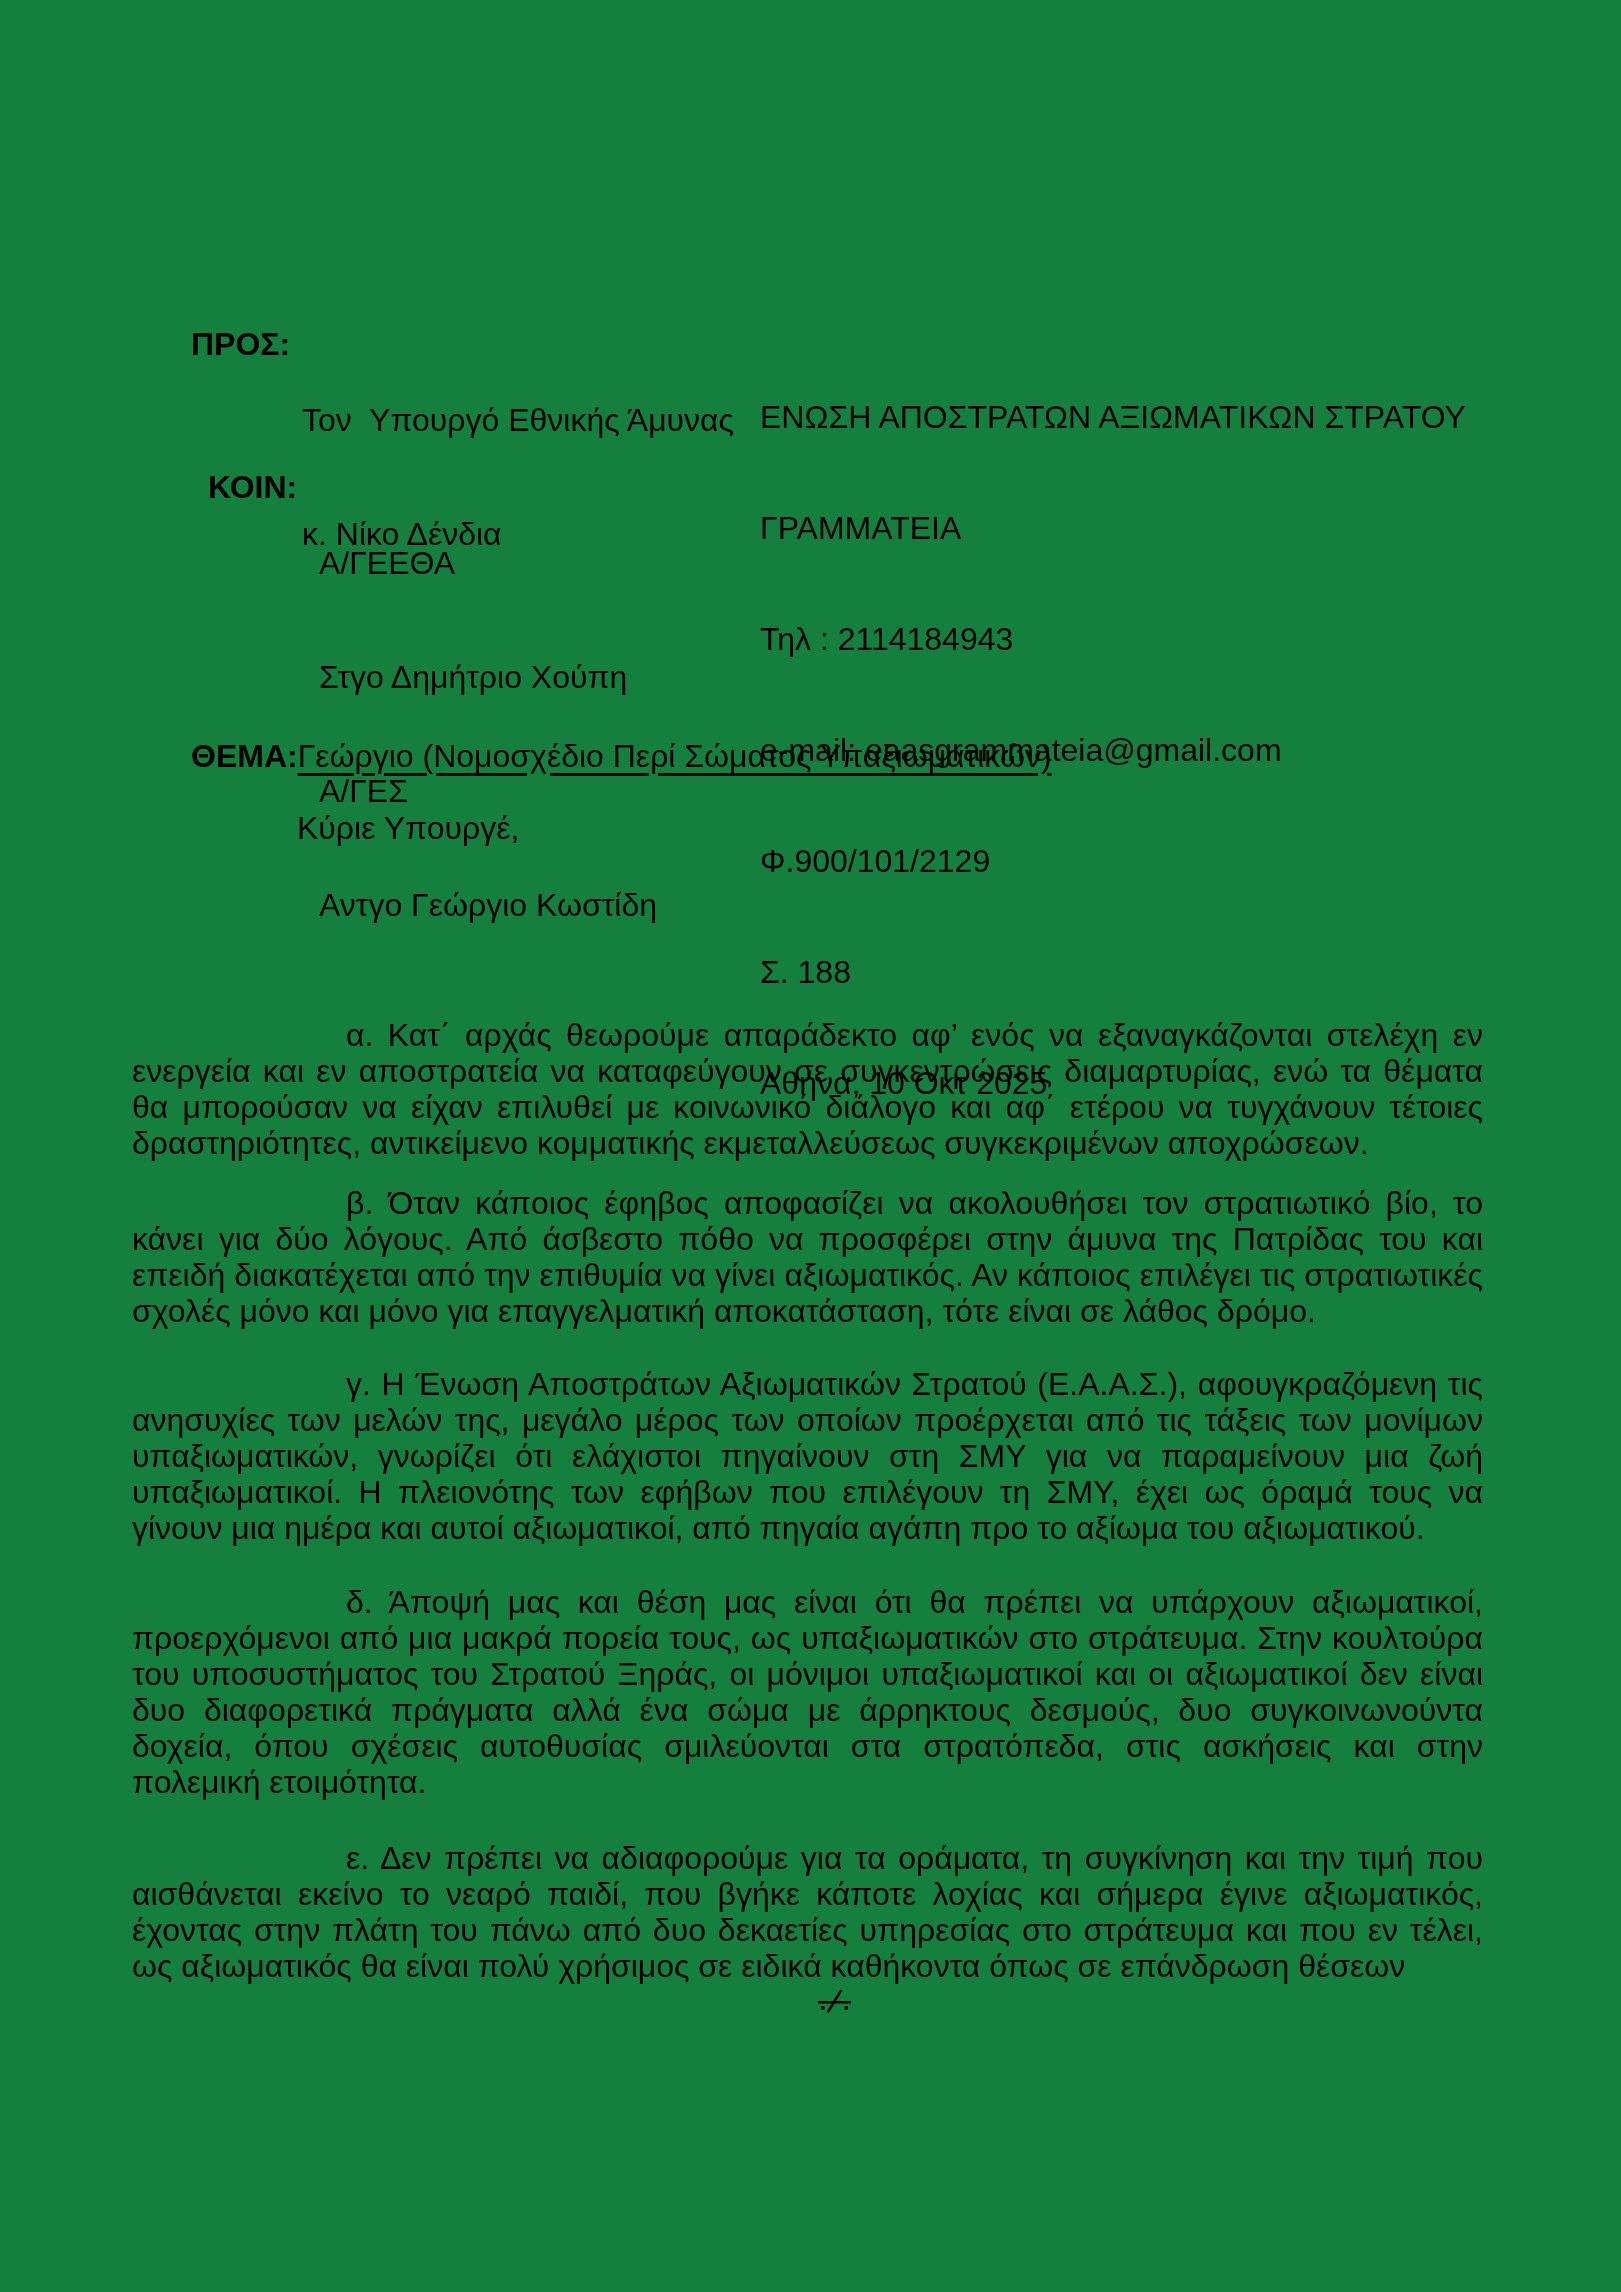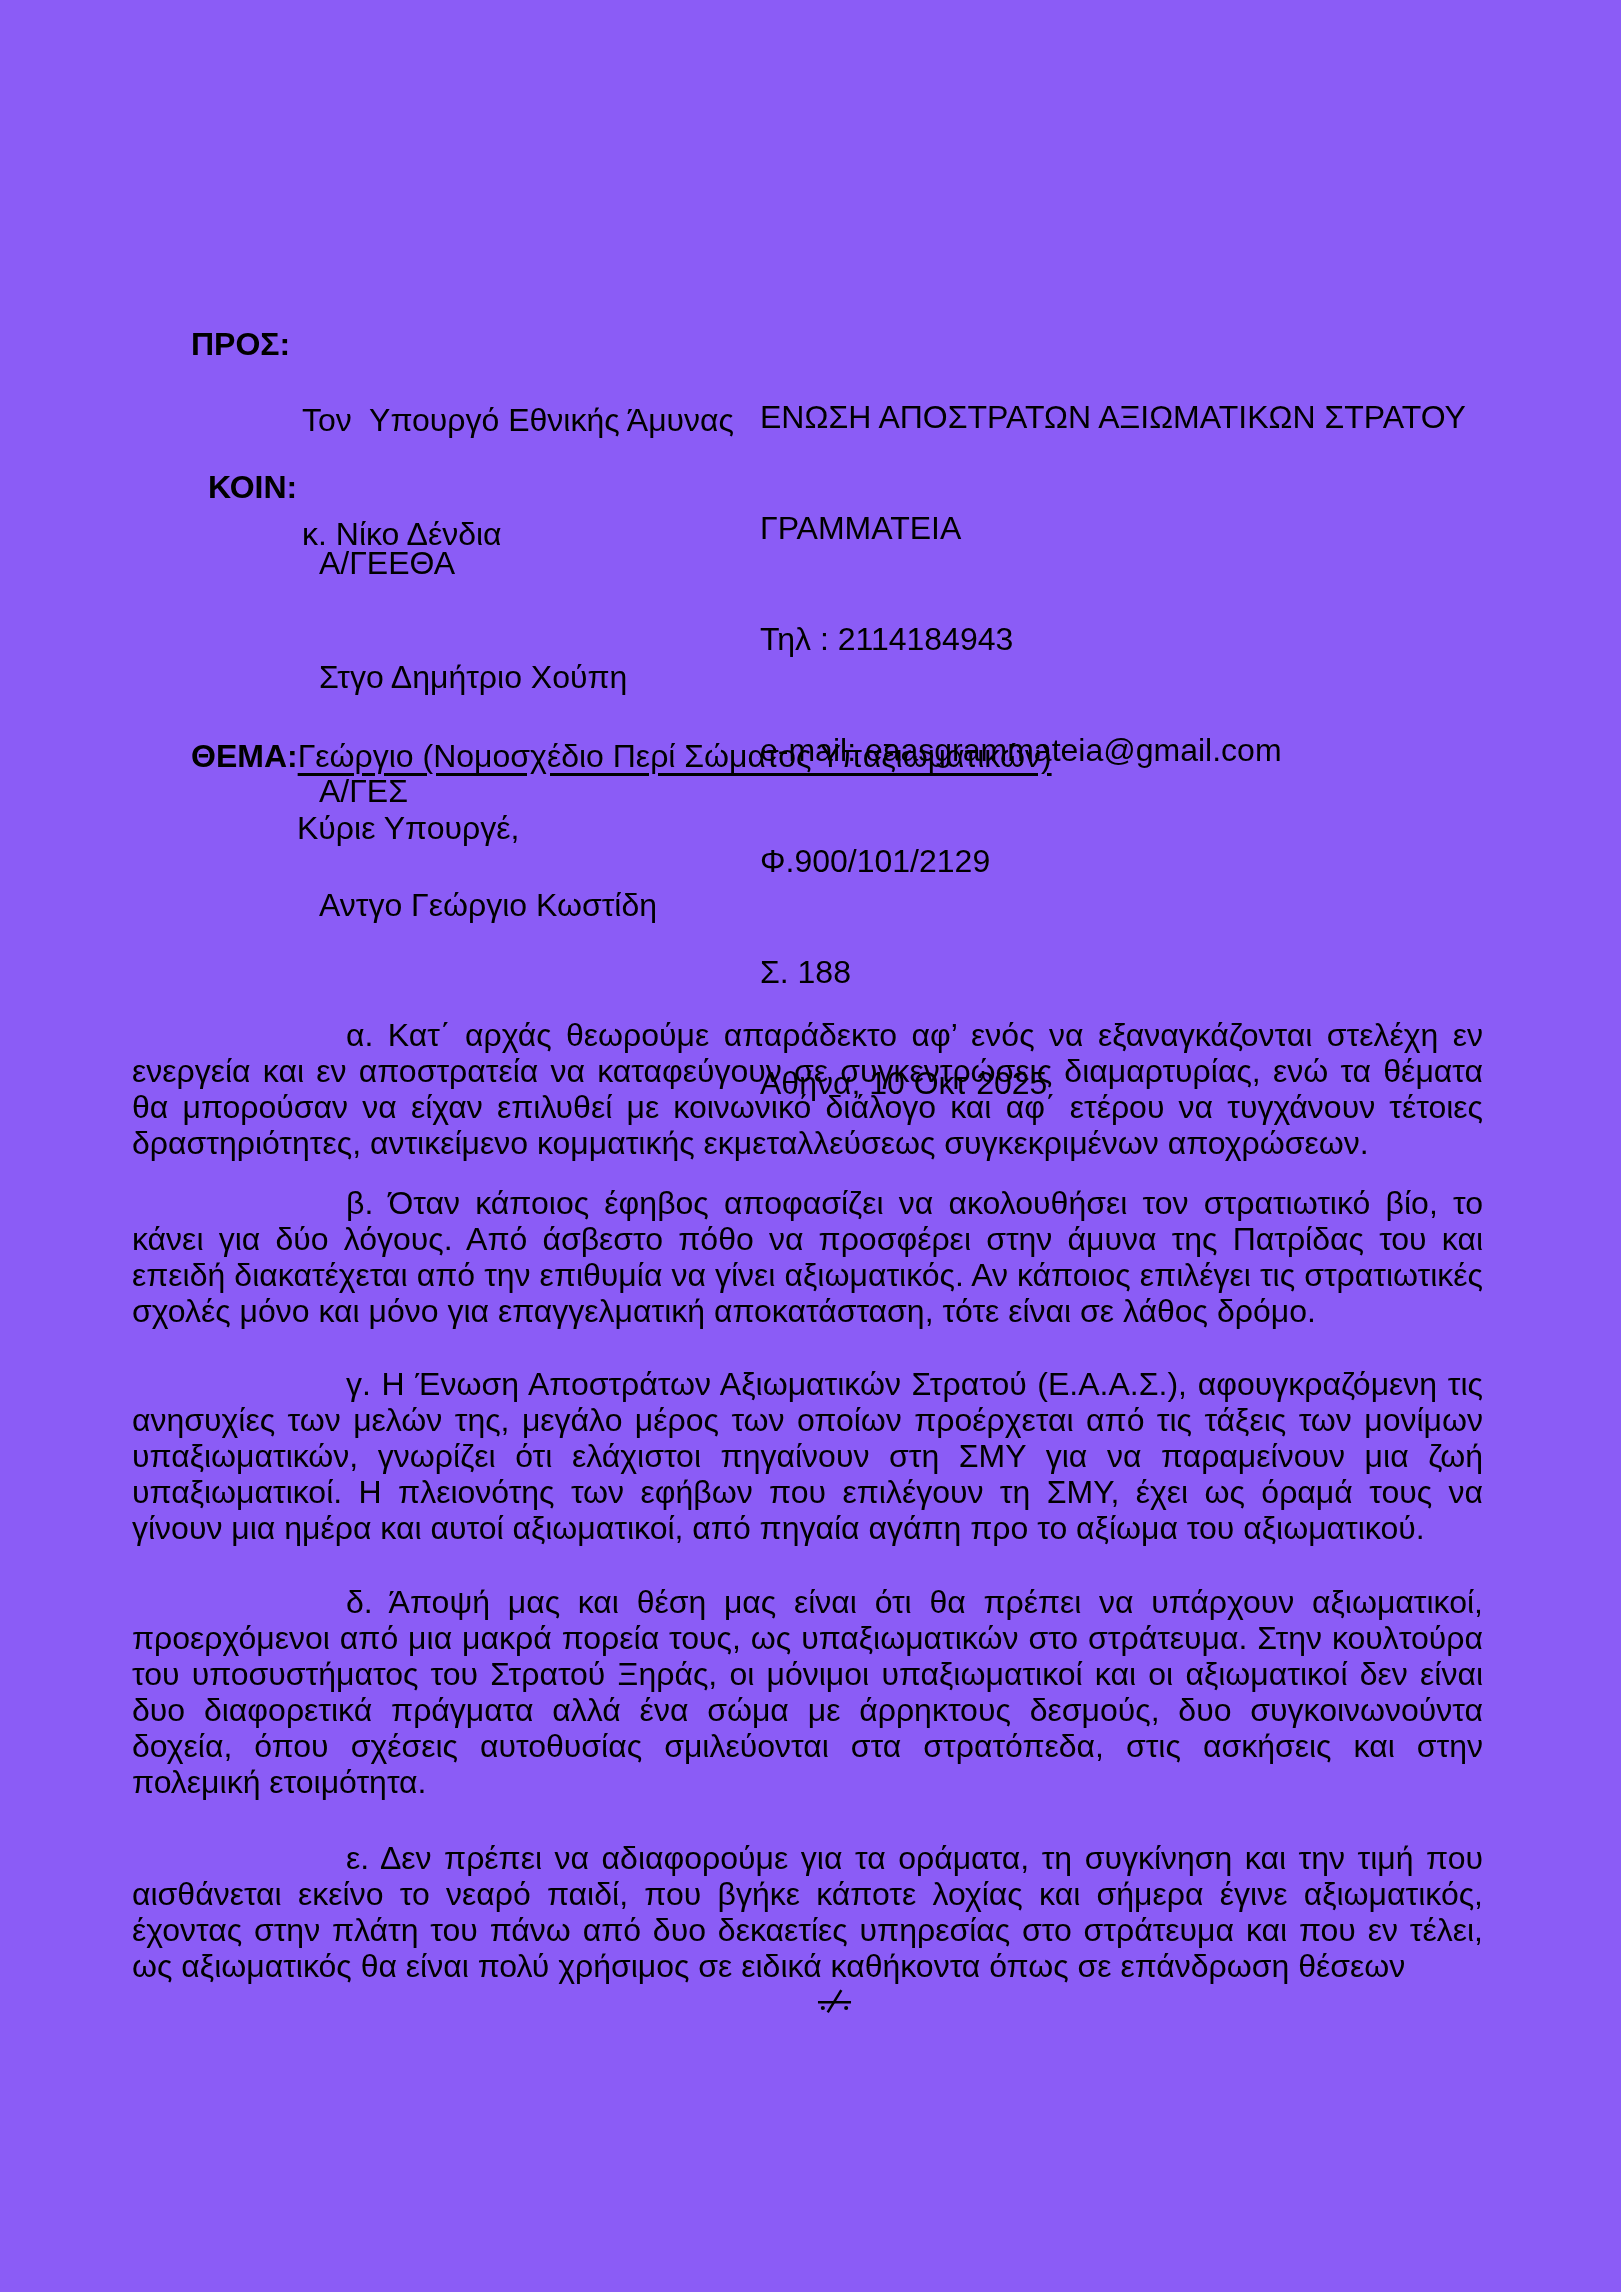--- a/index.html
+++ b/index.html
@@ -5,21 +5,21 @@
 <style>
   html, body {
     margin: 0;
     padding: 0;
     background: #ffffff;
   }
   .page {
     position: relative;
     width: 1621px;
     height: 2293px;
-    background: #8b5cf6;
+    background: #15803d;
     color: #000000;
     font-family: "Liberation Sans", "DejaVu Sans", sans-serif;
     font-size: 32px;
     line-height: 36px;
     overflow: hidden;
   }
   
   .hdr-block {
     position: absolute;
     display: flex;

